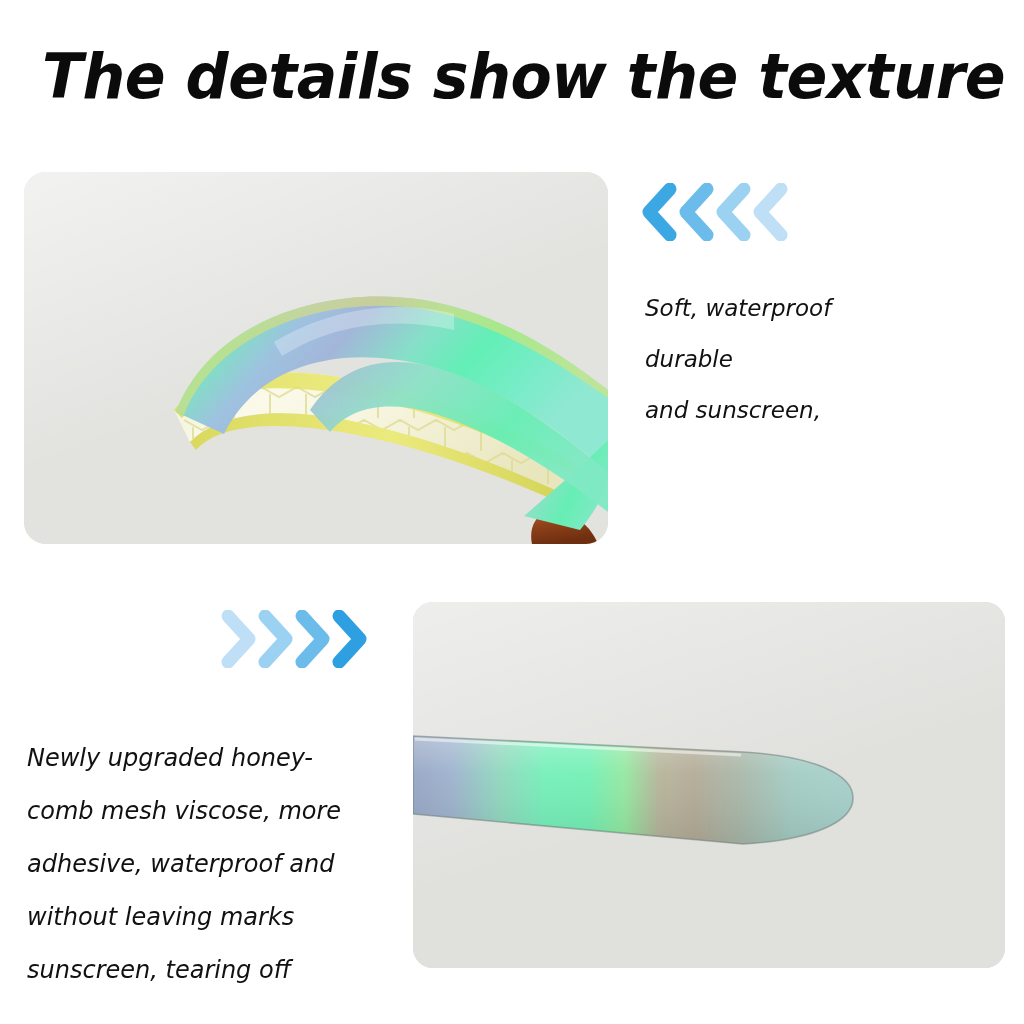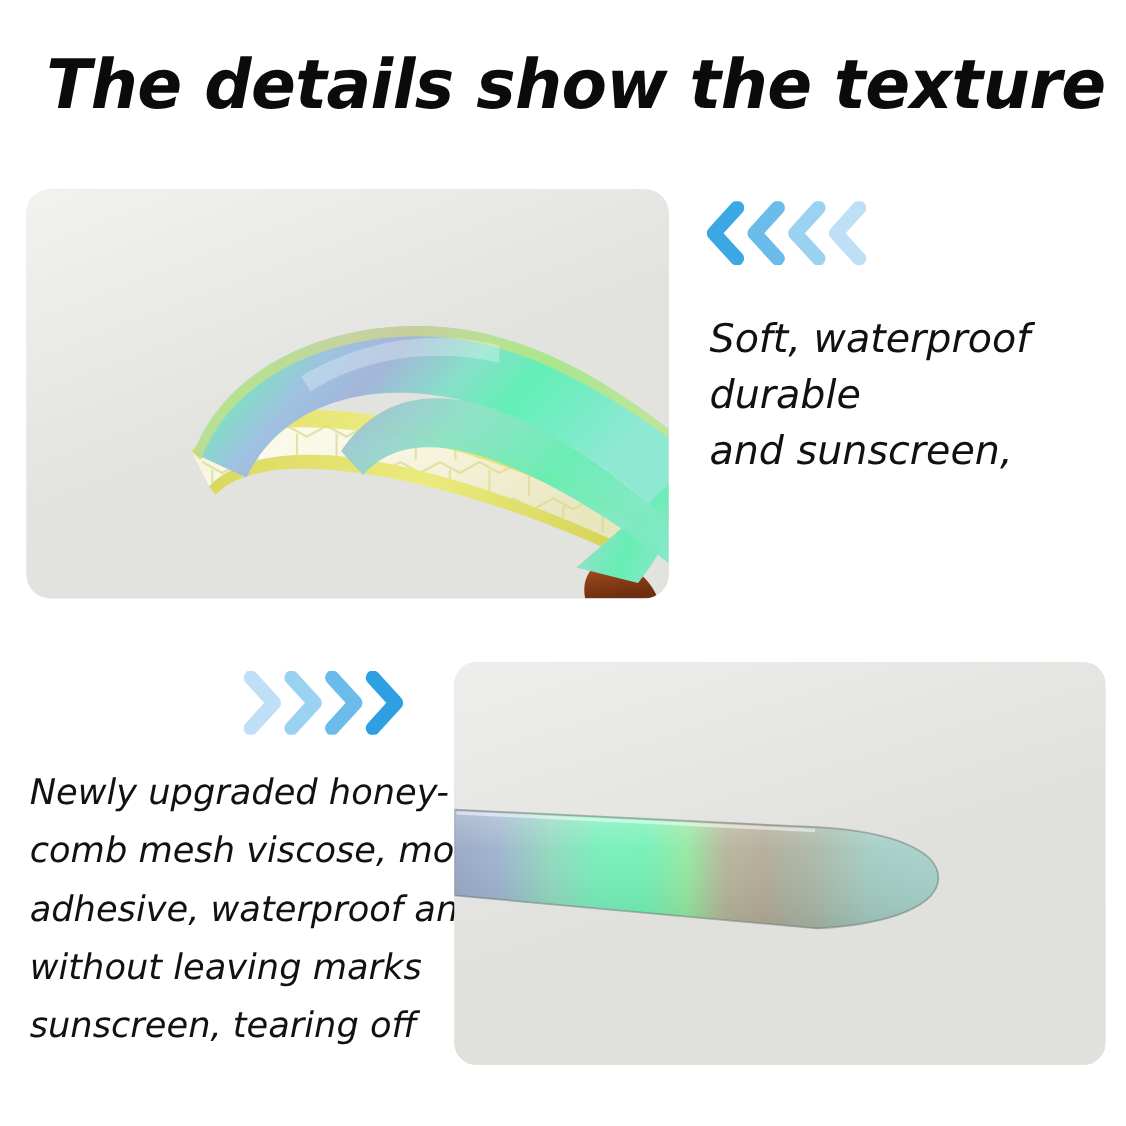--- a/index.html
+++ b/index.html
@@ -95,28 +95,28 @@
     position: absolute;
     font-family: "DejaVu Sans", sans-serif;
     font-style: italic;
     color: #111111;
     font-weight: 400;
   }
   #caption-top {
     left: 645px;
     top: 283px;
     width: 360px;
-    font-size: 36px;
+    font-size: 23px;
     line-height: 51px;
   }
   #caption-bottom {
     left: 27px;
-    top: 694px;
+    top: 732px;
     width: 372px;
-    font-size: 32px;
+    font-size: 24px;
     line-height: 53px;
   }
   .caption .line { display: block; white-space: nowrap; }
 </style>
 </head>
 <body>
 
 <div id="page">
 
   <div class="title">The details show the texture</div>

